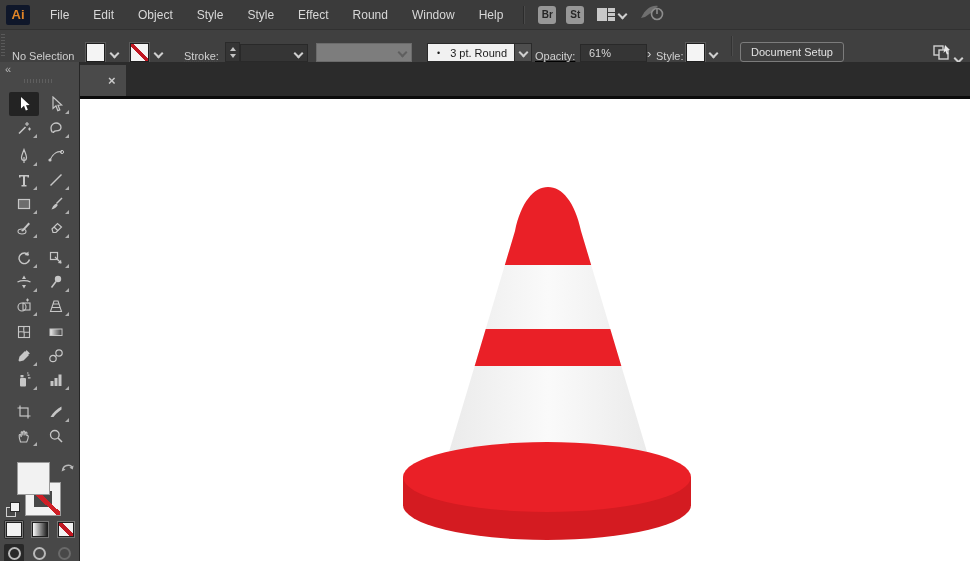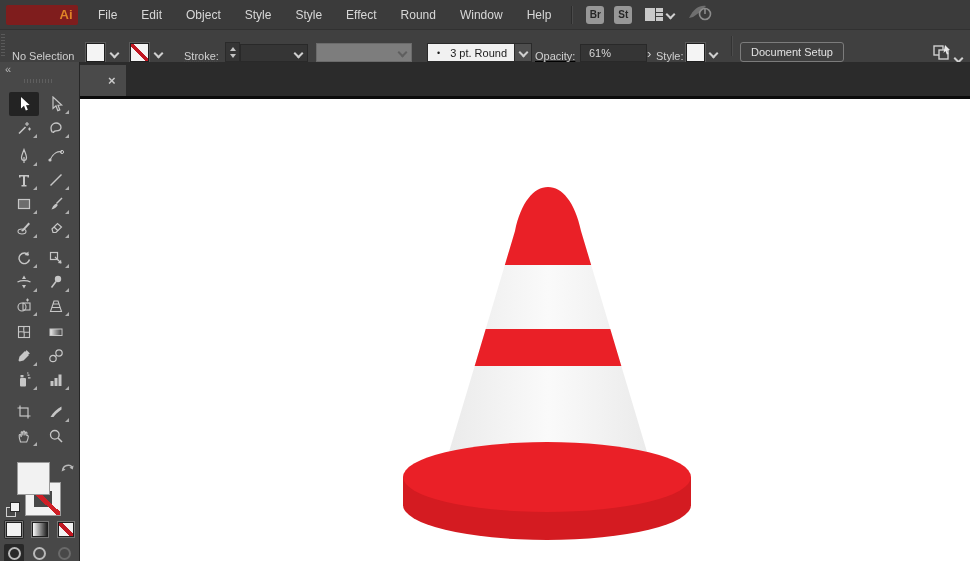--- a/index.html
+++ b/index.html
@@ -3,22 +3,22 @@
 <meta charset="utf-8">
 <style>
   html,body{margin:0;padding:0;}
   body{width:970px;height:561px;position:relative;overflow:hidden;background:#fff;
        font-family:"Liberation Sans", sans-serif; -webkit-font-smoothing:antialiased;}
   #app{position:absolute;inset:0;}
 
   
   .menubar{position:absolute;top:0;left:0;right:0;height:30px;background:#3b3b3b;
            display:flex;align-items:center;border-bottom:1px solid #313131;box-sizing:border-box;}
-  .ai-logo{width:24px;height:20px;margin:0 8px 0 6px;background:#7f1d1d;border-radius:2px;
-           color:#e08427;font-weight:bold;font-size:13px;display:flex;align-items:center;justify-content:center;padding-left:48px;}
+  .ai-logo{width:24px;height:20px;margin:0 8px 0 6px;background:#0f172a;border-radius:2px;
+           color:#e08427;font-weight:bold;font-size:13px;display:flex;align-items:center;justify-content:center;}
   .menu-item{color:#d8d8d8;font-size:12px;padding:17px 12px;line-height:30px;cursor:default;}
   .mb-sep{width:1px;height:18px;background:#2c2c2c;border-right:1px solid #4a4a4a;margin:0 8px;}
   .mb-btn{width:18px;height:18px;border-radius:3px;background:#979797;color:#262626;font-size:10px;
           font-weight:bold;display:flex;align-items:center;justify-content:center;margin:0 5px;}
   .ws-icon{display:flex;align-items:center;margin:0 4px 0 8px;}
   .cv{display:inline-block;}
   .cv::before{content:"";display:block;width:5px;height:5px;border-right:2px solid #cfcfcf;
               border-bottom:2px solid #cfcfcf;transform:rotate(45deg);}
   .cv.dim::before{border-color:#5f5f5f;}
   .gpu-icon{margin-left:14px;opacity:.55;}

